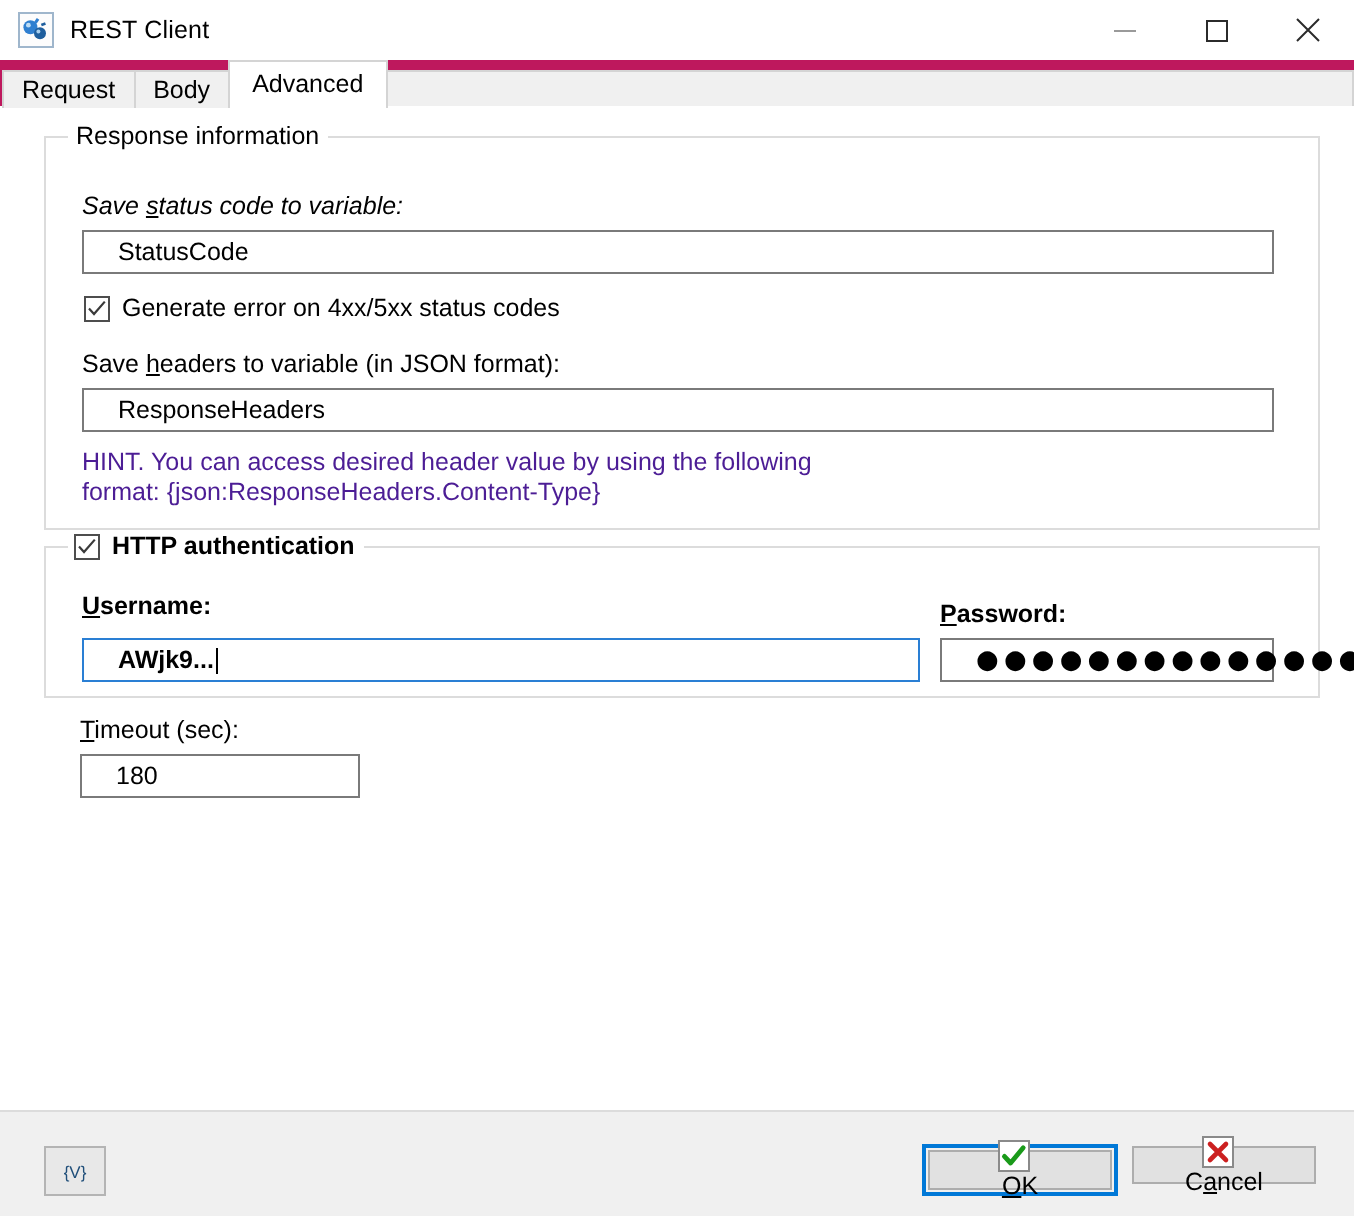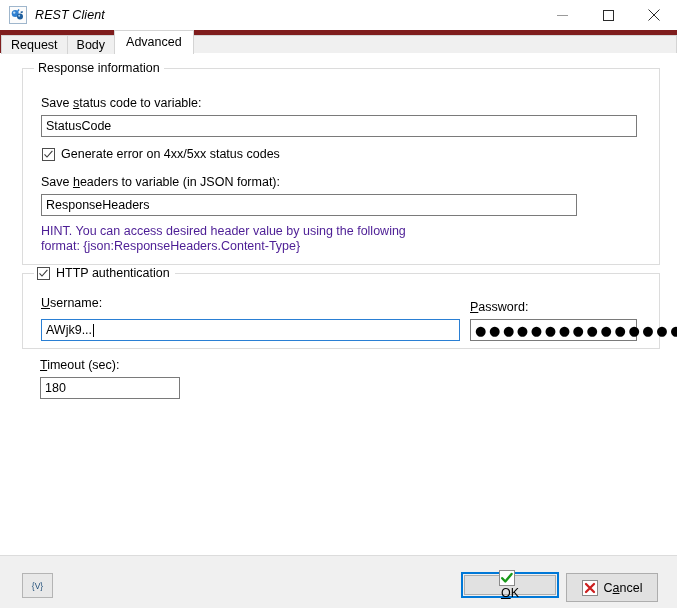--- a/index.html
+++ b/index.html
@@ -32,21 +32,20 @@
     height: 18px;
     margin-left: 9px;
     margin-right: 8px;
     flex: none;
     position: relative;
   }
   .title-text {
     font-size: 12.5px;
     color: #000000;
     letter-spacing: 0.1px;
-    font-style: italic;
   }
   .win-controls {
     position: absolute;
     right: 0;
     top: 0;
     height: 30px;
     display: flex;
   }
   .win-btn {
     width: 46px;
@@ -56,21 +55,21 @@
     justify-content: center;
     background: transparent;
     border: none;
     padding: 0;
   }
 
   
   .tabstrip {
     height: 24px;
     position: relative;
-    background: #7f1d1d;
+    background: #be185d;
     display: flex;
     align-items: flex-end;
     padding-left: 1px;
     box-sizing: border-box;
   }
   .tabstrip::after {
     content: "";
     position: absolute;
     left: 0; right: 0; bottom: 0;
     height: 1px;
@@ -158,21 +157,21 @@
 
   
   .textbox {
     position: absolute;
     box-sizing: border-box;
     border: 1px solid #7a7a7a;
     background: #ffffff;
     font-family: "Liberation Sans", sans-serif;
     font-size: 12.5px;
     color: #000;
-    padding: 0 0 0 4px;
+    padding: 0 0 0 17px;
     outline: none;
     line-height: normal;
     display: flex;
     align-items: center;
   }
   .textbox.focused {
     border: 1px solid #2a7fd4;
   }
   .caret {
     display: inline-block;
@@ -301,46 +300,46 @@
   <div class="tab">Body</div>
   <div class="tab active">Advanced</div>
   <div class="tabstrip-filler"></div>
 </div>
 
 <div class="content">
 
   <div class="groupbox" style="left:22px; top:14px; width:638px; height:197px;">
     <span class="group-caption">Response information</span>
 
-    <span class="field-label" style="left:18px; top:27px;"><span>Save </span><span class="acc">s</span><span>tatus code to variable:</span></span>
+    <span class="field-label" style="left:18px; top:27px;font-style:italic;"><span>Save </span><span class="acc">s</span><span>tatus code to variable:</span></span>
 
     <div class="textbox" style="left:18px; top:46px; width:596px; height:22px;">
       <span>StatusCode</span>
     </div>
 
     <div class="cb-row" style="left:19px; top:78px;">
       <span class="cb-box">
         <svg width="11" height="11" viewBox="0 0 11 11">
           <path d="M1.5 5.3 L4.0 8.0 L9.4 1.8" stroke="#3a3a3a" stroke-width="1.1" fill="none"></path>
         </svg>
       </span>
       <span class="cb-label">Generate error on 4xx/5xx  status codes</span>
     </div>
 
     <span class="field-label" style="left:18px; top:106px;"><span>Save </span><span class="acc">h</span><span>eaders to variable (in JSON format):</span></span>
 
-    <div class="textbox" style="left:18px; top:125px; width:536px; height:22px;">
+    <div class="textbox" style="left:18px; top:125px; width:596px; height:22px;">
       <span>ResponseHeaders</span>
     </div>
 
     <span class="hint" style="left:18px; top:155px;">HINT. You can access desired header value by using the following</span>
     <span class="hint" style="left:18px; top:170px;">format: {json:ResponseHeaders.Content-Type}</span>
   </div>
 
-  <div class="groupbox" style="left:22px; top:219px; width:638px; height:76px;">
+  <div class="groupbox" style="left:22px; top:219px; width:638px; height:76px;font-weight:bold;">
 
     <span class="group-caption-cb">
       <span class="cb-box">
         <svg width="11" height="11" viewBox="0 0 11 11">
           <path d="M1.5 5.3 L4.0 8.0 L9.4 1.8" stroke="#3a3a3a" stroke-width="1.1" fill="none"></path>
         </svg>
       </span>
       <span class="cb-label">HTTP authentication</span>
     </span>
 
@@ -379,21 +378,21 @@
   <button class="btn" style="left:464px; top:19px; width:92px; height:20px;flex-direction:column;">
     <span class="btn-ico">
       <svg width="16" height="16" viewBox="0 0 16 16">
         <rect x="0.5" y="0.5" width="15" height="15" fill="#ffffff" stroke="#8a8a8a"></rect>
         <path d="M3.2 8.2 L6.3 11.5 L12.6 3.9" stroke="#1a9a1a" stroke-width="2.4" fill="none" stroke-linecap="round" stroke-linejoin="round"></path>
       </svg>
     </span>
     <span><span class="acc">O</span><span>K</span></span>
   </button>
 
-  <button class="btn" style="left:566px; top:17px; width:92px; height:29px;">
+  <button class="btn" style="left:566px; top:17px; width:92px; height:19px;flex-direction:column;">
     <span class="btn-ico">
       <svg width="16" height="16" viewBox="0 0 16 16">
         <rect x="0.5" y="0.5" width="15" height="15" fill="#ffffff" stroke="#8a8a8a"></rect>
         <path d="M4.0 4.0 L12.0 12.0 M12.0 4.0 L4.0 12.0" stroke="#cc2020" stroke-width="2.3" fill="none" stroke-linecap="round"></path>
       </svg>
     </span>
     <span><span>C</span><span class="acc">a</span><span>ncel</span></span>
   </button>
 </div>
 

